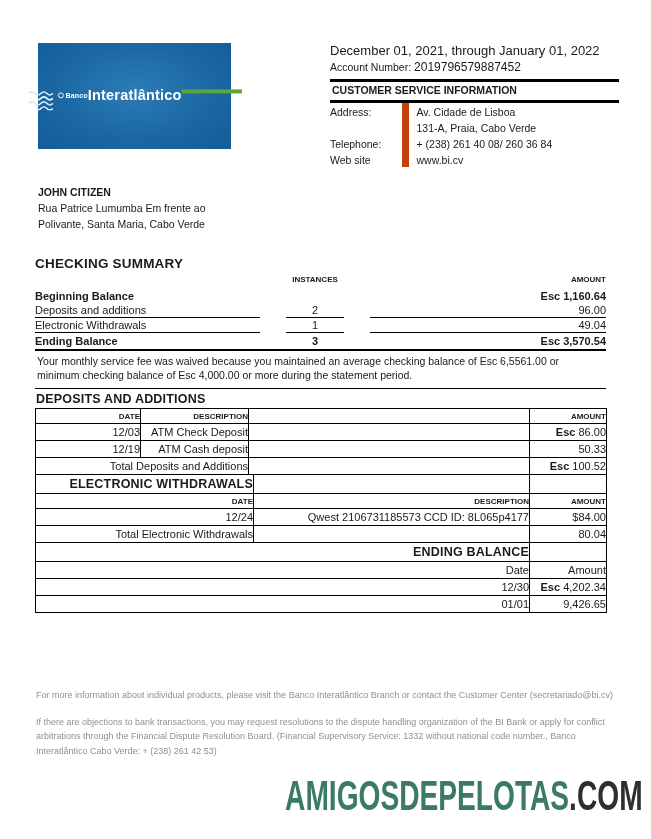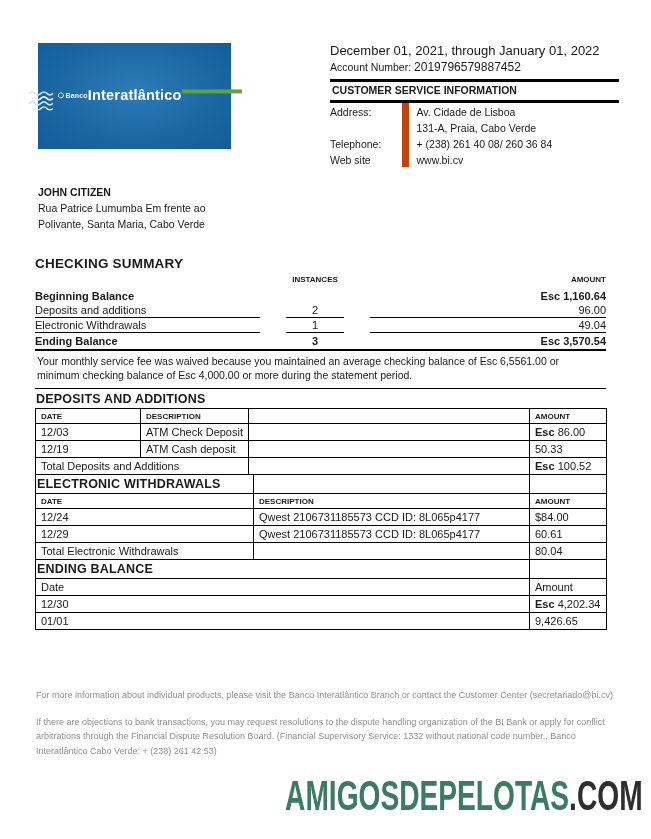--- a/index.html
+++ b/index.html
@@ -68,21 +68,21 @@
   .note-box {
     border-top: 2.5px solid #000;
     border-bottom: 1px solid #000;
     padding: 3px 2px 6px 2px;
     font-size: 10.5px; line-height: 14px;
     margin-top: 1px;
   }
   .sec-title { font-size: 12.5px; font-weight: bold; letter-spacing: .2px; padding: 3px 0 2px 1px; }
 
   table.grid { width: 571px; border-collapse: collapse; table-layout: fixed; }
-  table.grid td, table.grid th { border: 1px solid #000; font-size: 11px; font-weight: normal; text-align: left; vertical-align: middle; padding: 0 0 0 5px; overflow: hidden; white-space: nowrap; }
+  table.grid td, table.grid th { border: 1px solid #000; font-size: 11px; font-weight: normal; text-align: right; vertical-align: middle; padding: 0 0 0 5px; overflow: hidden; white-space: nowrap; }
   table.grid th { font-size: 8px; font-weight: bold; height: 15px; }
   table.grid td { height: 17px; }
   table.grid .title-cell { border: 1px solid #000; font-size: 12.5px; font-weight: bold; height: 19px; padding-left: 1px; letter-spacing: .2px; }
   .mt { margin-top: -1px; }
   .cur { font-weight: bold; }
 
   
   .footer { position: absolute; left: 36px; top: 688px; width: 580px; color: #909090; font-size: 9px; line-height: 14.5px; }
   .footer .p2 { margin-top: 12px; }
 
@@ -237,25 +237,20 @@
         <th>DATE</th>
         <th>DESCRIPTION</th>
         <th>AMOUNT</th>
       </tr>
       <tr>
         <td>12/24</td>
         <td>Qwest 2106731185573 CCD ID: 8L065p4177</td>
         <td>$84.00</td>
       </tr>
       <tr>
-        <td>12/29</td>
-        <td>Qwest 2106731185573 CCD ID: 8L065p4177</td>
-        <td>60.61</td>
-      </tr>
-      <tr>
         <td class="bold">Total Electronic Withdrawals</td>
         <td></td>
         <td class="bold">80.04</td>
       </tr>
     </tbody>
       </table>
 
     <table class="grid mt">
       <colgroup>
           <col style="width:494px">

